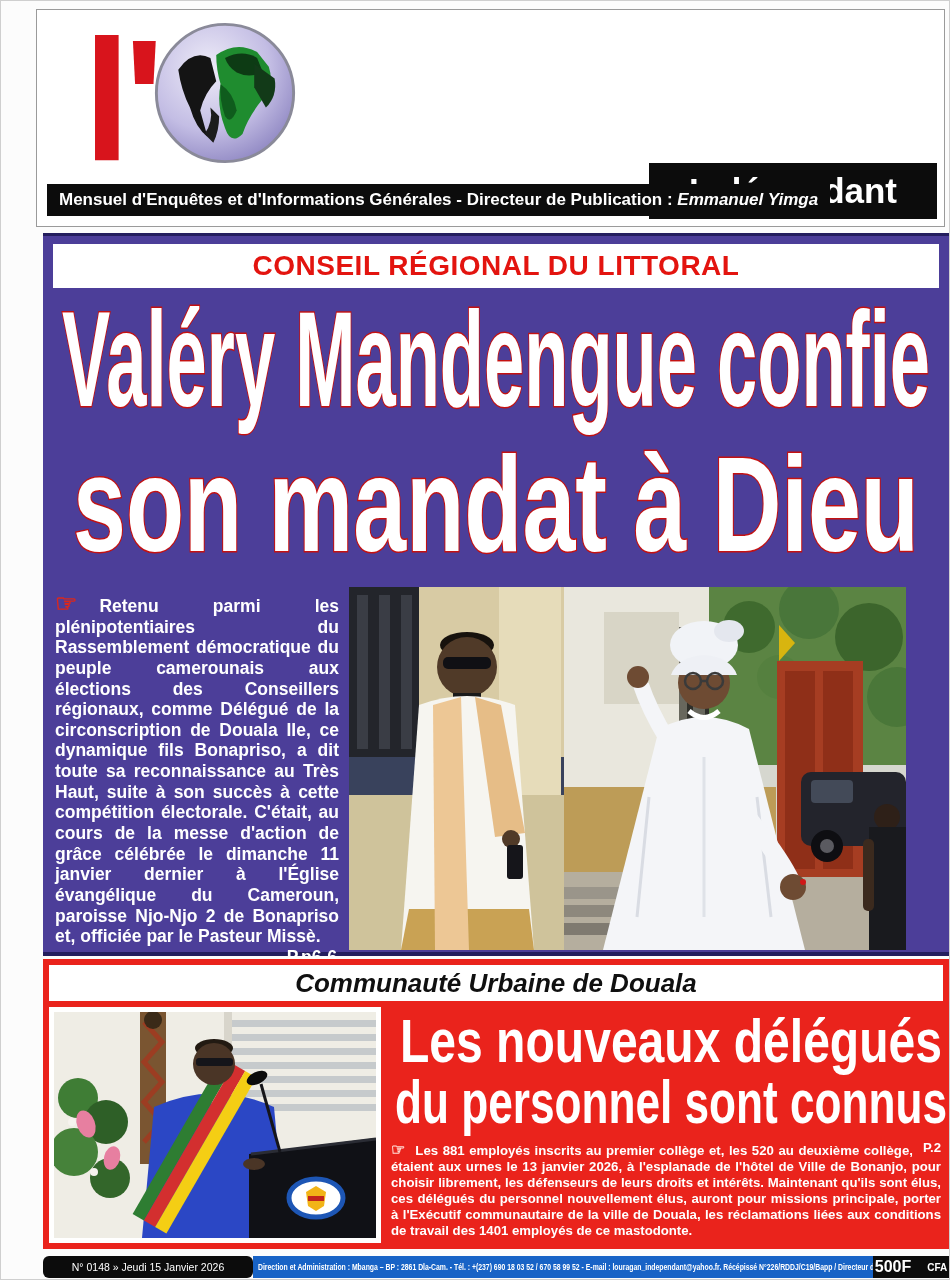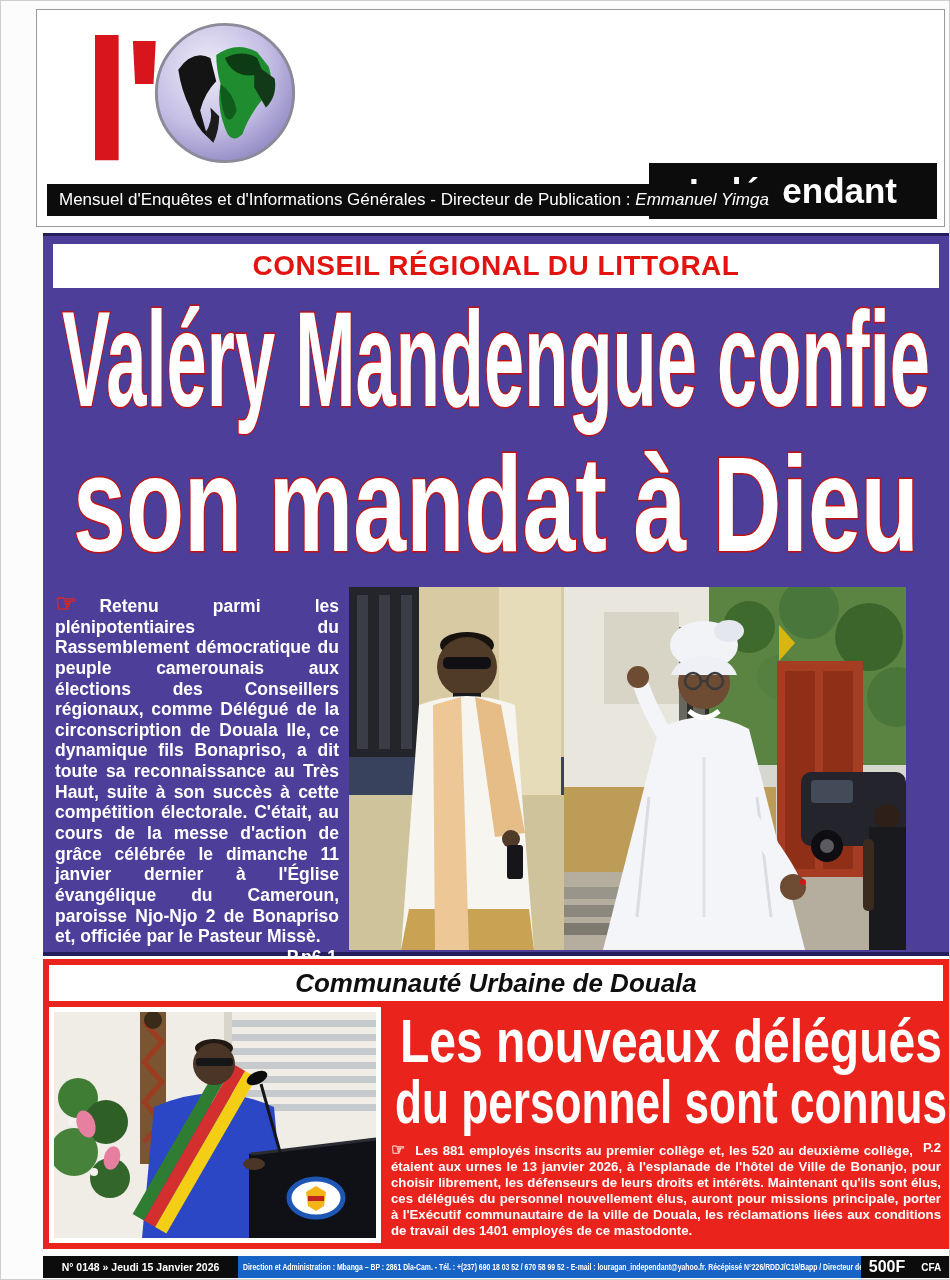--- a/index.html
+++ b/index.html
@@ -4,21 +4,21 @@
 <style>
   * { margin:0; padding:0; box-sizing:border-box; }
   body { background:#e9e9e9; font-family:"Liberation Sans", sans-serif; }
   .page { position:relative; width:950px; height:1280px; background:#fcfcfc; margin:0 auto; overflow:hidden; border:1px solid #cfcfcf; }
 
   
   .masthead { position:absolute; left:35px; top:8px; width:909px; height:218px; background:#fff; border:1px solid #9a9a9a; }
   .logo-row { position:absolute; left:46px; top:0px; display:flex; align-items:center; z-index:3; }
   .logo-text { font-size:172px; font-weight:bold; color:#d8141c; letter-spacing:-7px; line-height:1.05; }
   .logo-globe { width:146px; height:146px; margin:0 -4px 14px -6px; }
-  .tagline-bar { position:absolute; left:10px; bottom:10px; background:#0c0c0c; color:#fff; font-size:17px; font-weight:normal; padding:6px 12px; z-index:2; white-space:nowrap; }
+  .tagline-bar { position:absolute; left:10px; bottom:10px; background:#0c0c0c; color:#fff; font-size:17px; font-weight:bold; padding:6px 12px; z-index:2; white-space:nowrap; }
   .publisher { font-style:italic; }
   .independant-box { position:absolute; right:7px; bottom:7px; background:#0c0c0c; color:#fff; font-size:35px; font-weight:bold; padding:8px 0; width:288px; text-align:center; z-index:1; }
 
   
   .lead { position:absolute; left:42px; top:232px; width:906px; height:723px; background:#4c3e99; border-top:3px solid #241e5e; border-bottom:4px solid #241e5e; }
   .kicker1 { margin:8px 10px 0; background:#fff; height:44px; display:flex; align-items:center; justify-content:center; font-size:28px; font-weight:bold; color:#e3140f; letter-spacing:.5px; }
   .headline1 svg { display:block; margin:2px auto 0; overflow:visible; }
   .lead-content { display:flex; margin-top:7px; }
   .lead-text { width:302px; padding:4px 6px 0 12px; color:#fff; font-weight:bold; font-size:17.5px; line-height:1.18; text-align:justify; }
   .hand1 { color:#d9281e; font-size:25px; line-height:1; margin-right:22px; }
@@ -32,24 +32,24 @@
   .photo2wrap { background:#fff; padding:5px; width:332px; height:236px; flex:none; }
   .photo2 { width:322px; height:226px; display:block; }
   .second-right { flex:1; padding:0 2px 0 10px; min-width:0; }
   .headline2 svg { display:block; margin:0 auto; overflow:visible; }
   .second-text { color:#fff; font-weight:bold; font-size:13.2px; line-height:1.21; text-align:justify; margin-top:5px; }
   .hand2 { color:#ffd9d2; font-size:16px; margin-right:10px; }
   .pageref2 { float:right; padding-left:10px; }
 
   
   .footerbar { position:absolute; left:42px; top:1255px; width:906px; height:22px; display:flex; }
-  .issue-box { background:#0c0c0c; color:#fff; width:195px; flex:none; display:flex; align-items:center; justify-content:center; font-size:10.5px; font-weight:bold; white-space:nowrap; }
+  .issue-box { background:#0c0c0c; color:#fff; width:210px; flex:none; display:flex; align-items:center; justify-content:center; font-size:10.5px; font-weight:normal; white-space:nowrap;border-radius:6px; }
   .contact-box { background:#1863c6; flex:1; display:flex; align-items:center; overflow:hidden; padding:0 5px; min-width:0; }
   .contact-inner { color:#fff; font-size:8.8px; font-weight:bold; white-space:nowrap; transform:scaleX(.78); transform-origin:left center; }
-  .price-box { background:#0c0c0c; color:#fff; width:88px; flex:none; display:flex; align-items:center; justify-content:center; font-weight:bold; }
+  .price-box { background:#0c0c0c; color:#fff; width:76px; flex:none; display:flex; align-items:center; justify-content:center; font-weight:bold; }
   .price-main { font-size:16px; }
   .price-cfa { font-size:10px; margin-left:16px; }
 </style>
 </head>
 <body>
 
 <div class="page">
 
   <div class="masthead">
     <div class="logo-row">
@@ -85,21 +85,21 @@
         <text x="445" y="116" text-anchor="middle" textLength="868" lengthAdjust="spacingAndGlyphs" font-family="Liberation Sans, sans-serif" font-size="136" font-weight="bold" fill="#ffffff" stroke="#c41111" stroke-width="3" paint-order="stroke">Valéry Mandengue confie</text>
       </svg>
       <svg width="890" height="147" viewBox="0 0 890 147" preserveAspectRatio="none" style="margin-top:-4px">
         <text x="445" y="118" text-anchor="middle" textLength="846" lengthAdjust="spacingAndGlyphs" font-family="Liberation Sans, sans-serif" font-size="136" font-weight="bold" fill="#ffffff" stroke="#c41111" stroke-width="3" paint-order="stroke">son mandat à Dieu</text>
       </svg>
     </div>
 
     <div class="lead-content">
       <div class="lead-text">
         <span class="hand1">☞</span><span>Retenu parmi les plénipotentiaires du Rassemblement démocratique du peuple camerounais aux élections des Conseillers régionaux, comme Délégué de la circonscription de Douala IIe, ce dynamique fils Bonapriso, a dit toute sa reconnaissance au Très Haut, suite à son succès à cette compétition électorale. C'était, au cours de la messe d'action de grâce célébrée le dimanche 11 janvier dernier à l'Église évangélique du Cameroun, paroisse Njo-Njo 2 de Bonapriso et, officiée par le Pasteur Missè.</span>
-        <span class="pageref1">P.p6-1</span>
+        <span class="pageref1">P.p6-6</span>
       </div>
 
       <svg class="photo1" viewBox="0 0 557 363">
         <rect width="557" height="363" fill="#d6d7cf"></rect>
         <rect x="0" y="0" width="215" height="363" fill="#d8cba4"></rect>
         <rect x="0" y="0" width="70" height="170" fill="#23252b"></rect>
         <rect x="8" y="8" width="11" height="154" fill="#3a3d45"></rect>
         <rect x="30" y="8" width="11" height="154" fill="#3a3d45"></rect>
         <rect x="52" y="8" width="11" height="154" fill="#3a3d45"></rect>
         <rect x="0" y="170" width="215" height="38" fill="#39425c"></rect>

